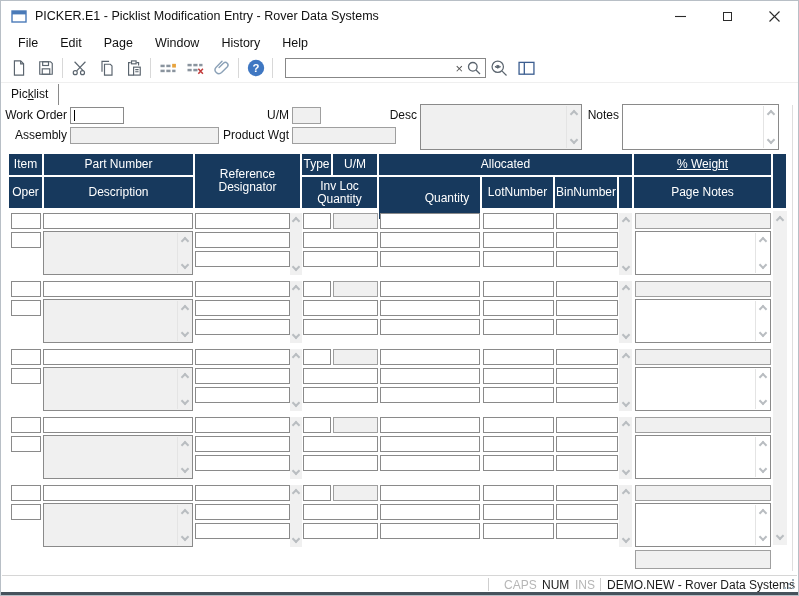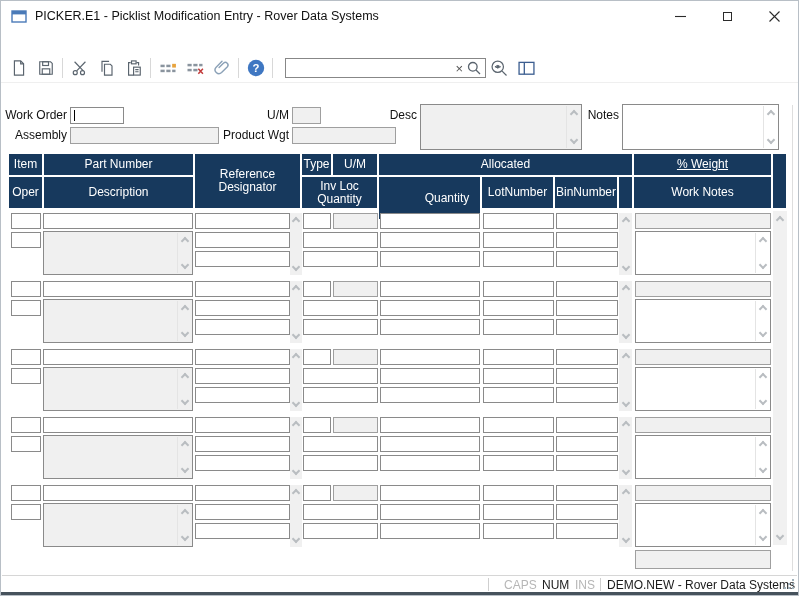--- a/index.html
+++ b/index.html
@@ -94,20 +94,28 @@
         <span class="maxglyph"></span>
       </div>
       <div class="wbtn">
         <svg width="11" height="11" viewBox="0 0 11 11">
             <path d="M0.5 0.5 L10.5 10.5 M10.5 0.5 L0.5 10.5" stroke="#2b2b2b" stroke-width="1.1"></path>
           </svg>
       </div>
     </div>
   </div>
 
+  <div class="menubar">
+    <span class="mitem">File</span>
+    <span class="mitem">Edit</span>
+    <span class="mitem">Page</span>
+    <span class="mitem">Window</span>
+    <span class="mitem">History</span>
+    <span class="mitem">Help</span>
+  </div>
 
   <div class="toolbar">
     <div class="tbtn">
       <svg width="20" height="20" viewBox="0 0 24 24" fill="none" stroke="#5a646e" stroke-width="1.4">
           <path d="M6.5 3.5h7.5l3.5 3.5v13.5H6.5z"></path>
           <path d="M14 3.5v3.5h3.5"></path>
         </svg>
     </div>
     <div class="tbtn">
       <svg width="20" height="20" viewBox="0 0 24 24" fill="none" stroke="#5a646e" stroke-width="1.4">
@@ -195,20 +203,24 @@
         </svg>
     </div>
     <div class="tbtn">
       <svg width="21" height="21" viewBox="0 0 24 24" fill="none" stroke="#3c5e90" stroke-width="1.5">
           <rect x="3.5" y="5" width="17" height="13.5"></rect>
           <line x1="9.5" y1="5" x2="9.5" y2="18.5"></line>
         </svg>
     </div>
   </div>
 
+  <div class="tabrow">
+    <span class="tablabel"><span>Pic</span><span class="accel">k</span><span>list</span></span>
+    <div class="tabsep"></div>
+  </div>
 
   <div class="lbl" style="left:0;top:106px;width:66px;">Work Order</div>
   <input class="fld" style="left: 69px; top: 106px; width: 54px;" type="text" value="">
   <div class="caret"></div>
 
   <div class="lbl" style="left:230px;top:106px;width:58px;">U/M</div>
   <input class="fld dis" style="left: 291px; top: 106px; width: 29px;" type="text" readonly="" value="">
 
   <div class="lbl" style="left:350px;top:106px;width:66px;">Desc</div>
   <div class="ta dis" style="left:419px;top:103px;width:162px;height:46px;">
@@ -241,21 +253,21 @@
     <div class="hc" style="left:186px;top:0;width:105px;height:54px;padding:0 34px;">Reference Designator</div>
     <div class="hc" style="left:293px;top:0;width:29px;height:21px;">Type</div>
     <div class="hc" style="left:324px;top:0;width:44px;height:21px;">U/M</div>
     <div class="hc" style="left:293px;top:23px;width:75px;height:31px;padding:0 0;">Inv Loc Quantity</div>
     <div class="hc" style="left:370px;top:0;width:253px;height:21px;">Allocated</div>
     <div class="hc" style="left:370px;top:23px;width:101px;height:42px;padding-left:35px;">Quantity</div>
     <div class="hc" style="left:473px;top:23px;width:71px;height:31px;">LotNumber</div>
     <div class="hc" style="left:546px;top:23px;width:62px;height:31px;">BinNumber</div>
     <div class="hc" style="left:610px;top:23px;width:13px;height:31px;"></div>
     <div class="hc" style="left:625px;top:0;width:137px;height:21px;text-decoration:underline;">% Weight</div>
-    <div class="hc" style="left:625px;top:23px;width:137px;height:31px;">Work Notes</div>
+    <div class="hc" style="left:625px;top:23px;width:137px;height:31px;">Page Notes</div>
     <div class="hc" style="left:764px;top:0;width:13px;height:54px;"></div>
 
     <div class="gbody">
   <div class="grp">
     <input class="fld r1 c-item" type="text" style="">
     <input class="fld r2 c-item" type="text" style="">
     <input class="fld r1 c-part" type="text" style="">
     <div class="ta dis desc-ta">
       <div class="sb">
               <span class="chu"></span>

